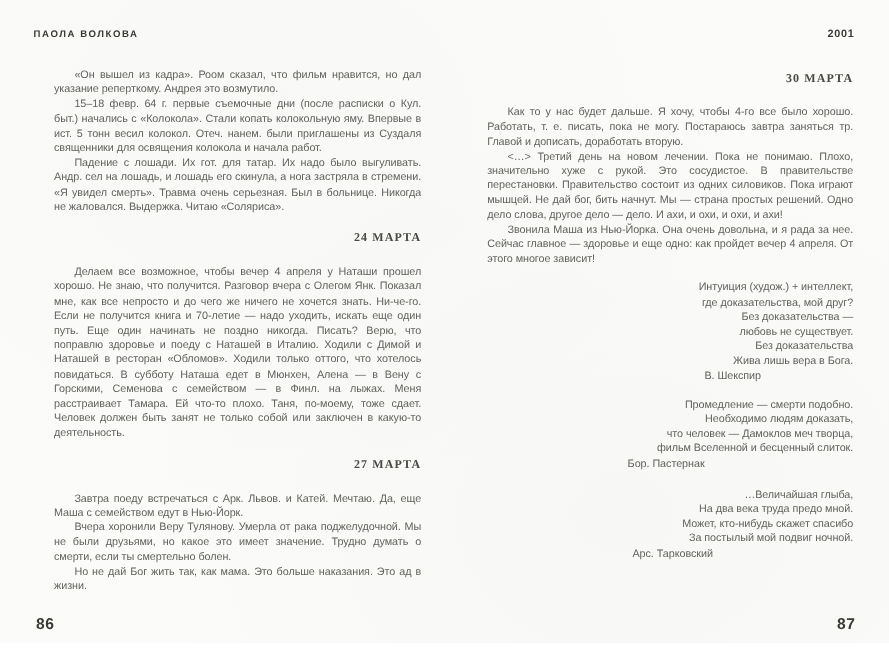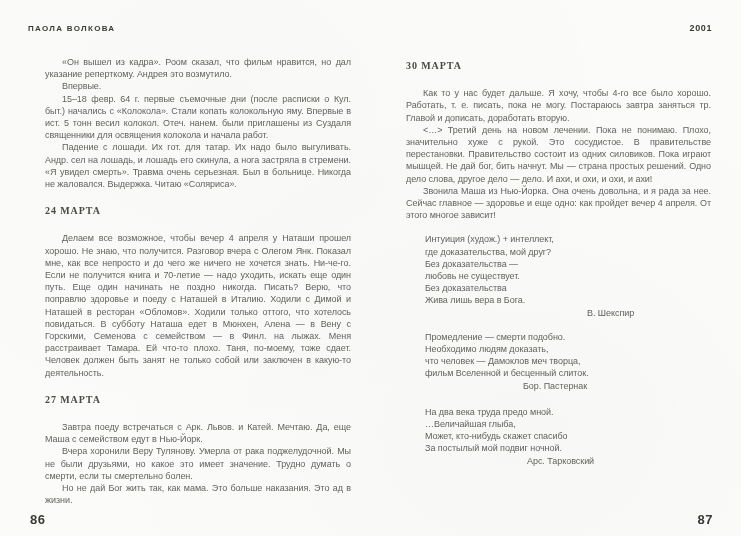--- a/index.html
+++ b/index.html
@@ -29,28 +29,28 @@
     line-height: 12.2px;
     text-align: justify;
     letter-spacing: -0.05px;
   }
   .page-left  { top: 56px; left: 45px;  width: 306px; }
   .page-right { top: 60px; left: 406px; width: 305px; }
   .page p { margin: 0; text-indent: 17px; }
   .date-heading {
     font-family: "Liberation Serif", serif;
     font-size: 10px; font-weight: bold; letter-spacing: 0.9px;
-    color: #4a4944; text-align: left;
+    color: #4a4944; text-align: right;
     margin: 15px 0 15px 0;
   }
   .page-right .date-heading:first-child { margin-top: 0; }
   .gap-above { margin-top: 12px; }
   .verse { margin-top: 12px; }
   .verse-3 { margin-top: 14px; }
-  .verse-line { text-align: left; padding-left: 19px; }
+  .verse-line { text-align: right; padding-left: 19px; }
   .verse-attr { text-align: left; }
   .attr-1 { padding-left: 181px; }
   .attr-2 { padding-left: 117px; }
   .attr-3 { padding-left: 121px; }
   .folio {
     position: absolute; bottom: 9px;
     font-size: 13px; font-weight: bold; letter-spacing: 0.5px; color: #3a3933;
   }
   .folio-left  { left: 30px; }
   .folio-right { right: 28px; }
@@ -58,21 +58,20 @@
 </head>
 <body>
 
 <div class="sheet">
 
   <div class="running-head">ПАОЛА ВОЛКОВА</div>
   <div class="running-year">2001</div>
 
   <div class="page page-left">
     <p>«Он вышел из кадра». Роом сказал, что фильм нравится, но дал указание реперткому. Андрея это возмутило.</p>
-    <p>Впервые.</p>
     <p>15–18 февр. 64 г. первые съемочные дни (после расписки о Кул. быт.) начались с «Колокола». Стали копать колокольную яму. Впервые в ист. 5 тонн весил колокол. Отеч. нанем. были приглашены из Суздаля священники для освящения колокола и начала работ.</p>
     <p>Падение с лошади. Их гот. для татар. Их надо было выгуливать. Андр. сел на лошадь, и лошадь его скинула, а нога застряла в стремени. «Я увидел смерть». Травма очень серьезная. Был в больнице. Никогда не жаловался. Выдержка. Читаю «Соляриса».</p>
 
     <div class="date-heading">24 МАРТА</div>
     <p>Делаем все возможное, чтобы вечер 4 апреля у Наташи прошел хорошо. Не знаю, что получится. Разговор вчера с Олегом Янк. Показал мне, как все непросто и до чего же ничего не хочется знать. Ни-че-го. Если не получится книга и 70-летие — надо уходить, искать еще один путь. Еще один начинать не поздно никогда. Писать? Верю, что поправлю здоровье и поеду с Наташей в Италию. Ходили с Димой и Наташей в ресторан «Обломов». Ходили только оттого, что хотелось повидаться. В субботу Наташа едет в Мюнхен, Алена — в Вену с Горскими, Семенова с семейством — в Финл. на лыжах. Меня расстраивает Тамара. Ей что-то плохо. Таня, по-моему, тоже сдает. Человек должен быть занят не только собой или заключен в какую-то деятельность.</p>
 
     <div class="date-heading">27 МАРТА</div>
     <p>Завтра поеду встречаться с Арк. Львов. и Катей. Мечтаю. Да, еще Маша с семейством едут в Нью-Йорк.</p>
     <p>Вчера хоронили Веру Тулянову. Умерла от рака поджелудочной. Мы не были друзьями, но какое это имеет значение. Трудно думать о смерти, если ты смертельно болен.</p>
     <p>Но не дай Бог жить так, как мама. Это больше наказания. Это ад в жизни.</p>
@@ -96,22 +95,22 @@
 
     <div class="verse">
       <div class="verse-line">Промедление — смерти подобно.</div>
       <div class="verse-line">Необходимо людям доказать,</div>
       <div class="verse-line">что человек — Дамоклов меч творца,</div>
       <div class="verse-line">фильм Вселенной и бесценный слиток.</div>
       <div class="verse-attr attr-2">Бор. Пастернак</div>
     </div>
 
     <div class="verse verse-3">
+      <div class="verse-line">…Величайшая глыба,</div>
       <div class="verse-line">На два века труда предо мной.</div>
-      <div class="verse-line">…Величайшая глыба,</div>
       <div class="verse-line">Может, кто-нибудь скажет спасибо</div>
       <div class="verse-line">За постылый мой подвиг ночной.</div>
       <div class="verse-attr attr-3">Арс. Тарковский</div>
     </div>
   </div>
 
   <div class="folio folio-left">86</div>
   <div class="folio folio-right">87</div>
 
 </div>

